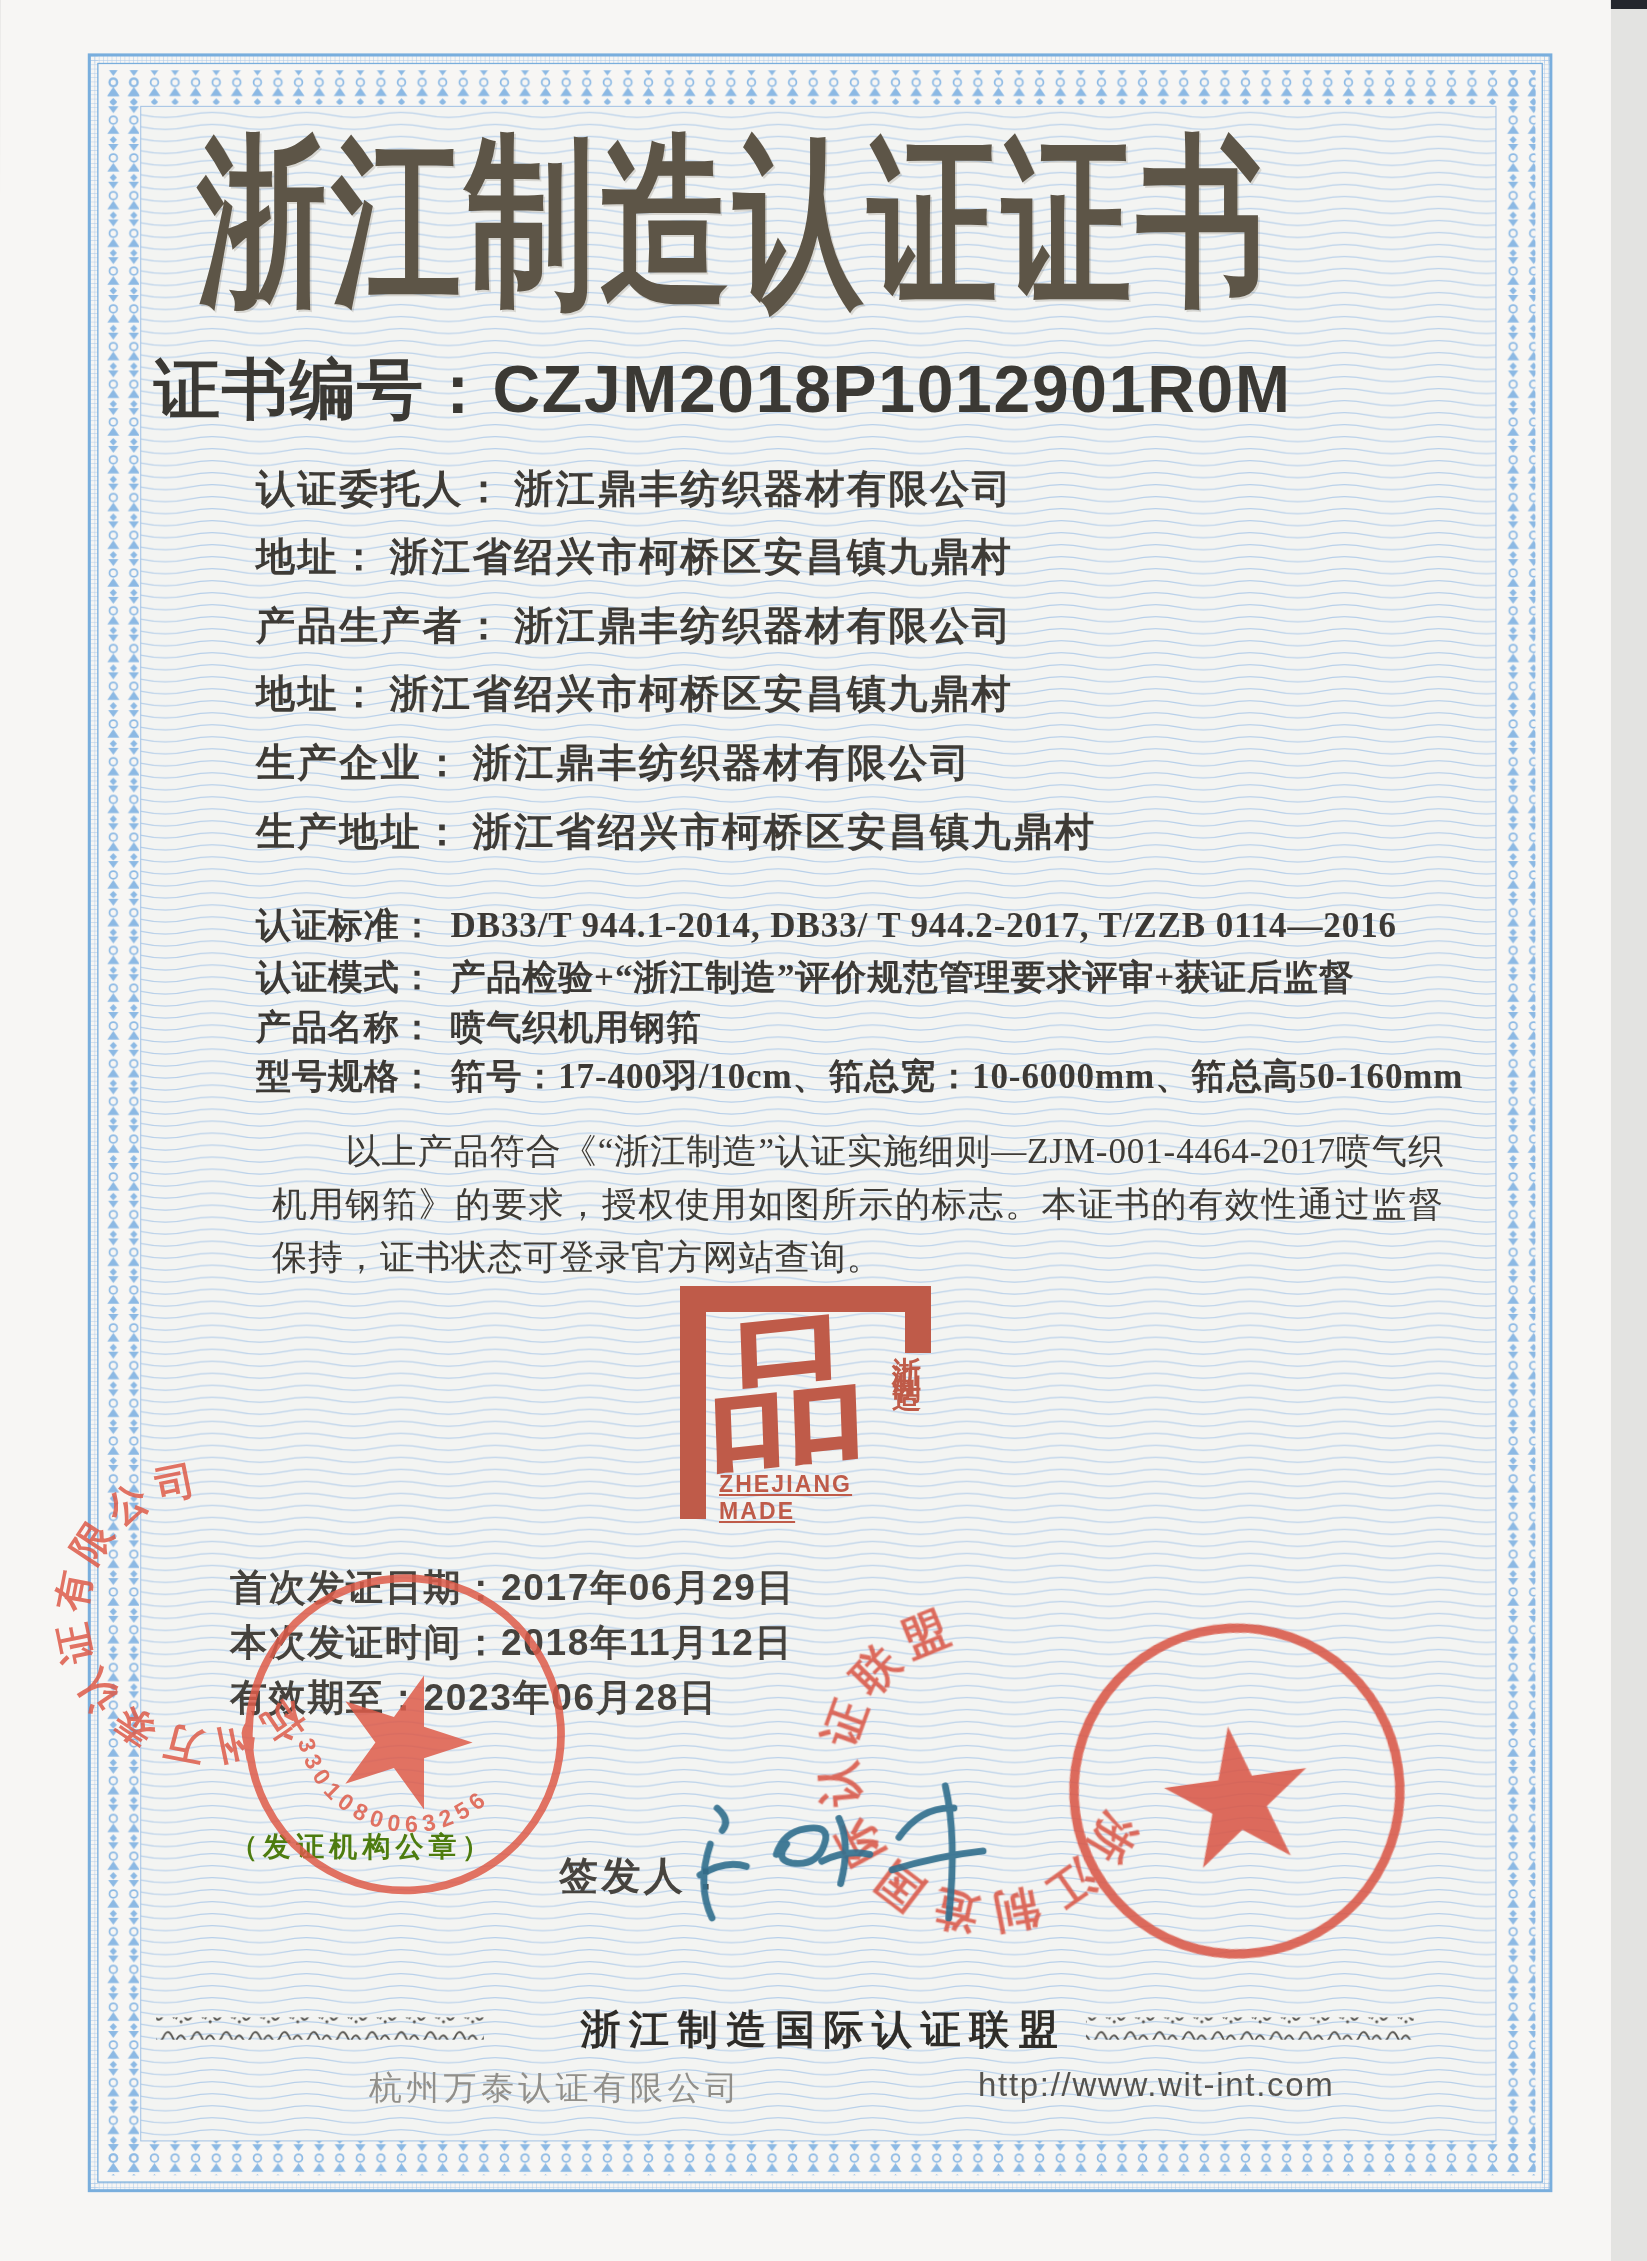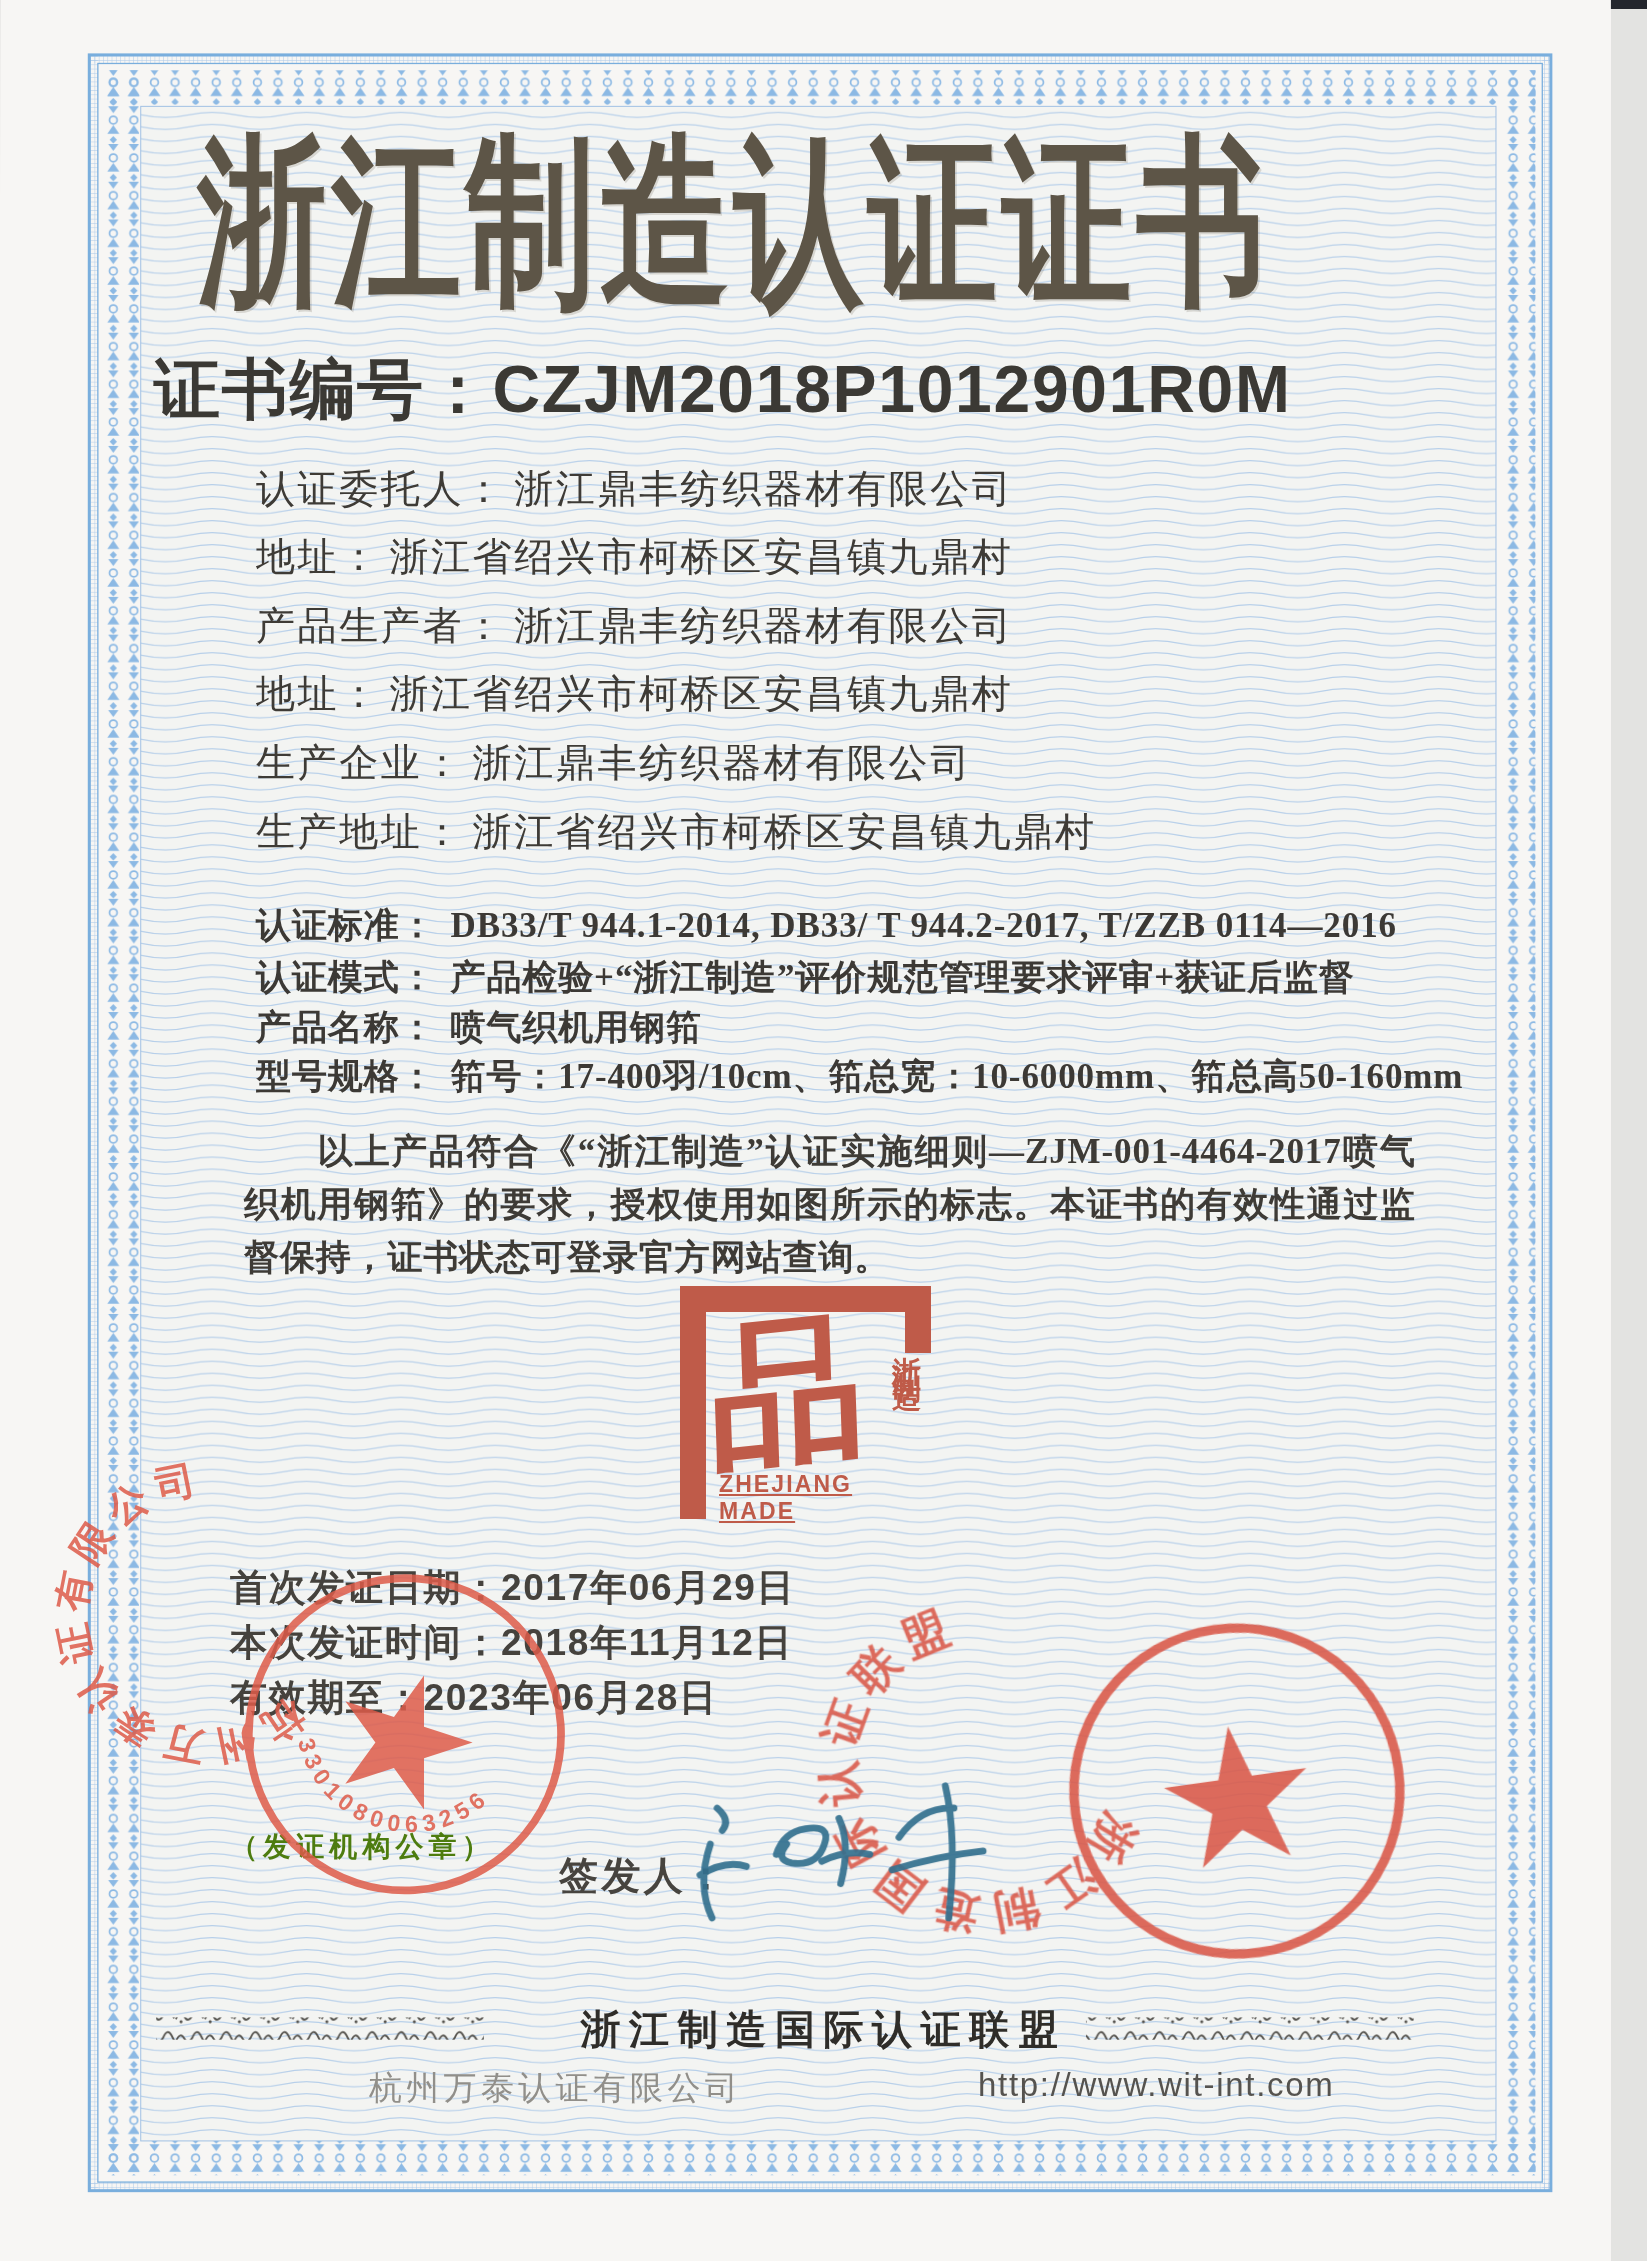--- a/index.html
+++ b/index.html
@@ -23,27 +23,27 @@
     left:172px;top:100px;width:1124px;text-align:center;
     font-family:"DejaVu Serif",serif;font-weight:900;font-size:129px;
     letter-spacing:5.1px;color:#5d5547;
     transform:scaleY(1.42);transform-origin:top center;
     text-shadow:1.7px 1.7px 0 rgba(90,80,60,.18);
   }
   .certno{
     left:154px;top:345px;width:1107px;text-align:center;
     font-size:66px;font-weight:700;letter-spacing:1.7px;color:#3b3934;
   }
-  .info-line{left:256px;font-size:39px;font-weight:400;letter-spacing:2.6px;color:#3e3b36;}
+  .info-line{left:256px;font-size:39px;font-weight:700;letter-spacing:2.6px;color:#3e3b36;}
   .info-line .v{margin-left:8.6px;}
   .spec-line{left:256px;font-size:35px;font-weight:700;letter-spacing:0.9px;color:#3c3935;}
   .spec-line .v{font-family:Liberation Serif, serif;margin-left:15px;font-weight:700;}
   .para{
-    left:244px;top:1125px;width:1172px;white-space:normal;
-    font-family:"Liberation Serif",serif;font-size:35px;font-weight:700;
+    left:272px;top:1125px;width:1172px;white-space:normal;
+    font-family:"Liberation Serif",serif;font-size:35px;font-weight:400;
     line-height:53px;color:#3e3b36;text-align:justify;text-indent:2.1em;
     letter-spacing:0.9px;z-index:3;position:absolute;
   }
   .date-line{left:230px;font-size:37px;font-weight:700;letter-spacing:1.7px;color:#45423d;}
   .seal-note{left:230px;top:1828px;font-size:28px;font-weight:600;letter-spacing:5.1px;color:#4d7c0f;}
   .issuer-label{left:559px;top:1849px;font-size:39px;font-weight:600;letter-spacing:3.4px;color:#47443f;}
   .footer-heading{left:0;top:2002px;width:1647px;text-align:center;
     font-size:40px;font-weight:800;letter-spacing:8.6px;color:#2f2d29;}
   .footer-agency{left:369px;top:2066px;font-size:33px;font-weight:500;letter-spacing:4.3px;color:#918f8a;}
   .footer-url{left:978px;top:2066px;font-size:33px;font-weight:400;letter-spacing:1.7px;color:#55534f;}

